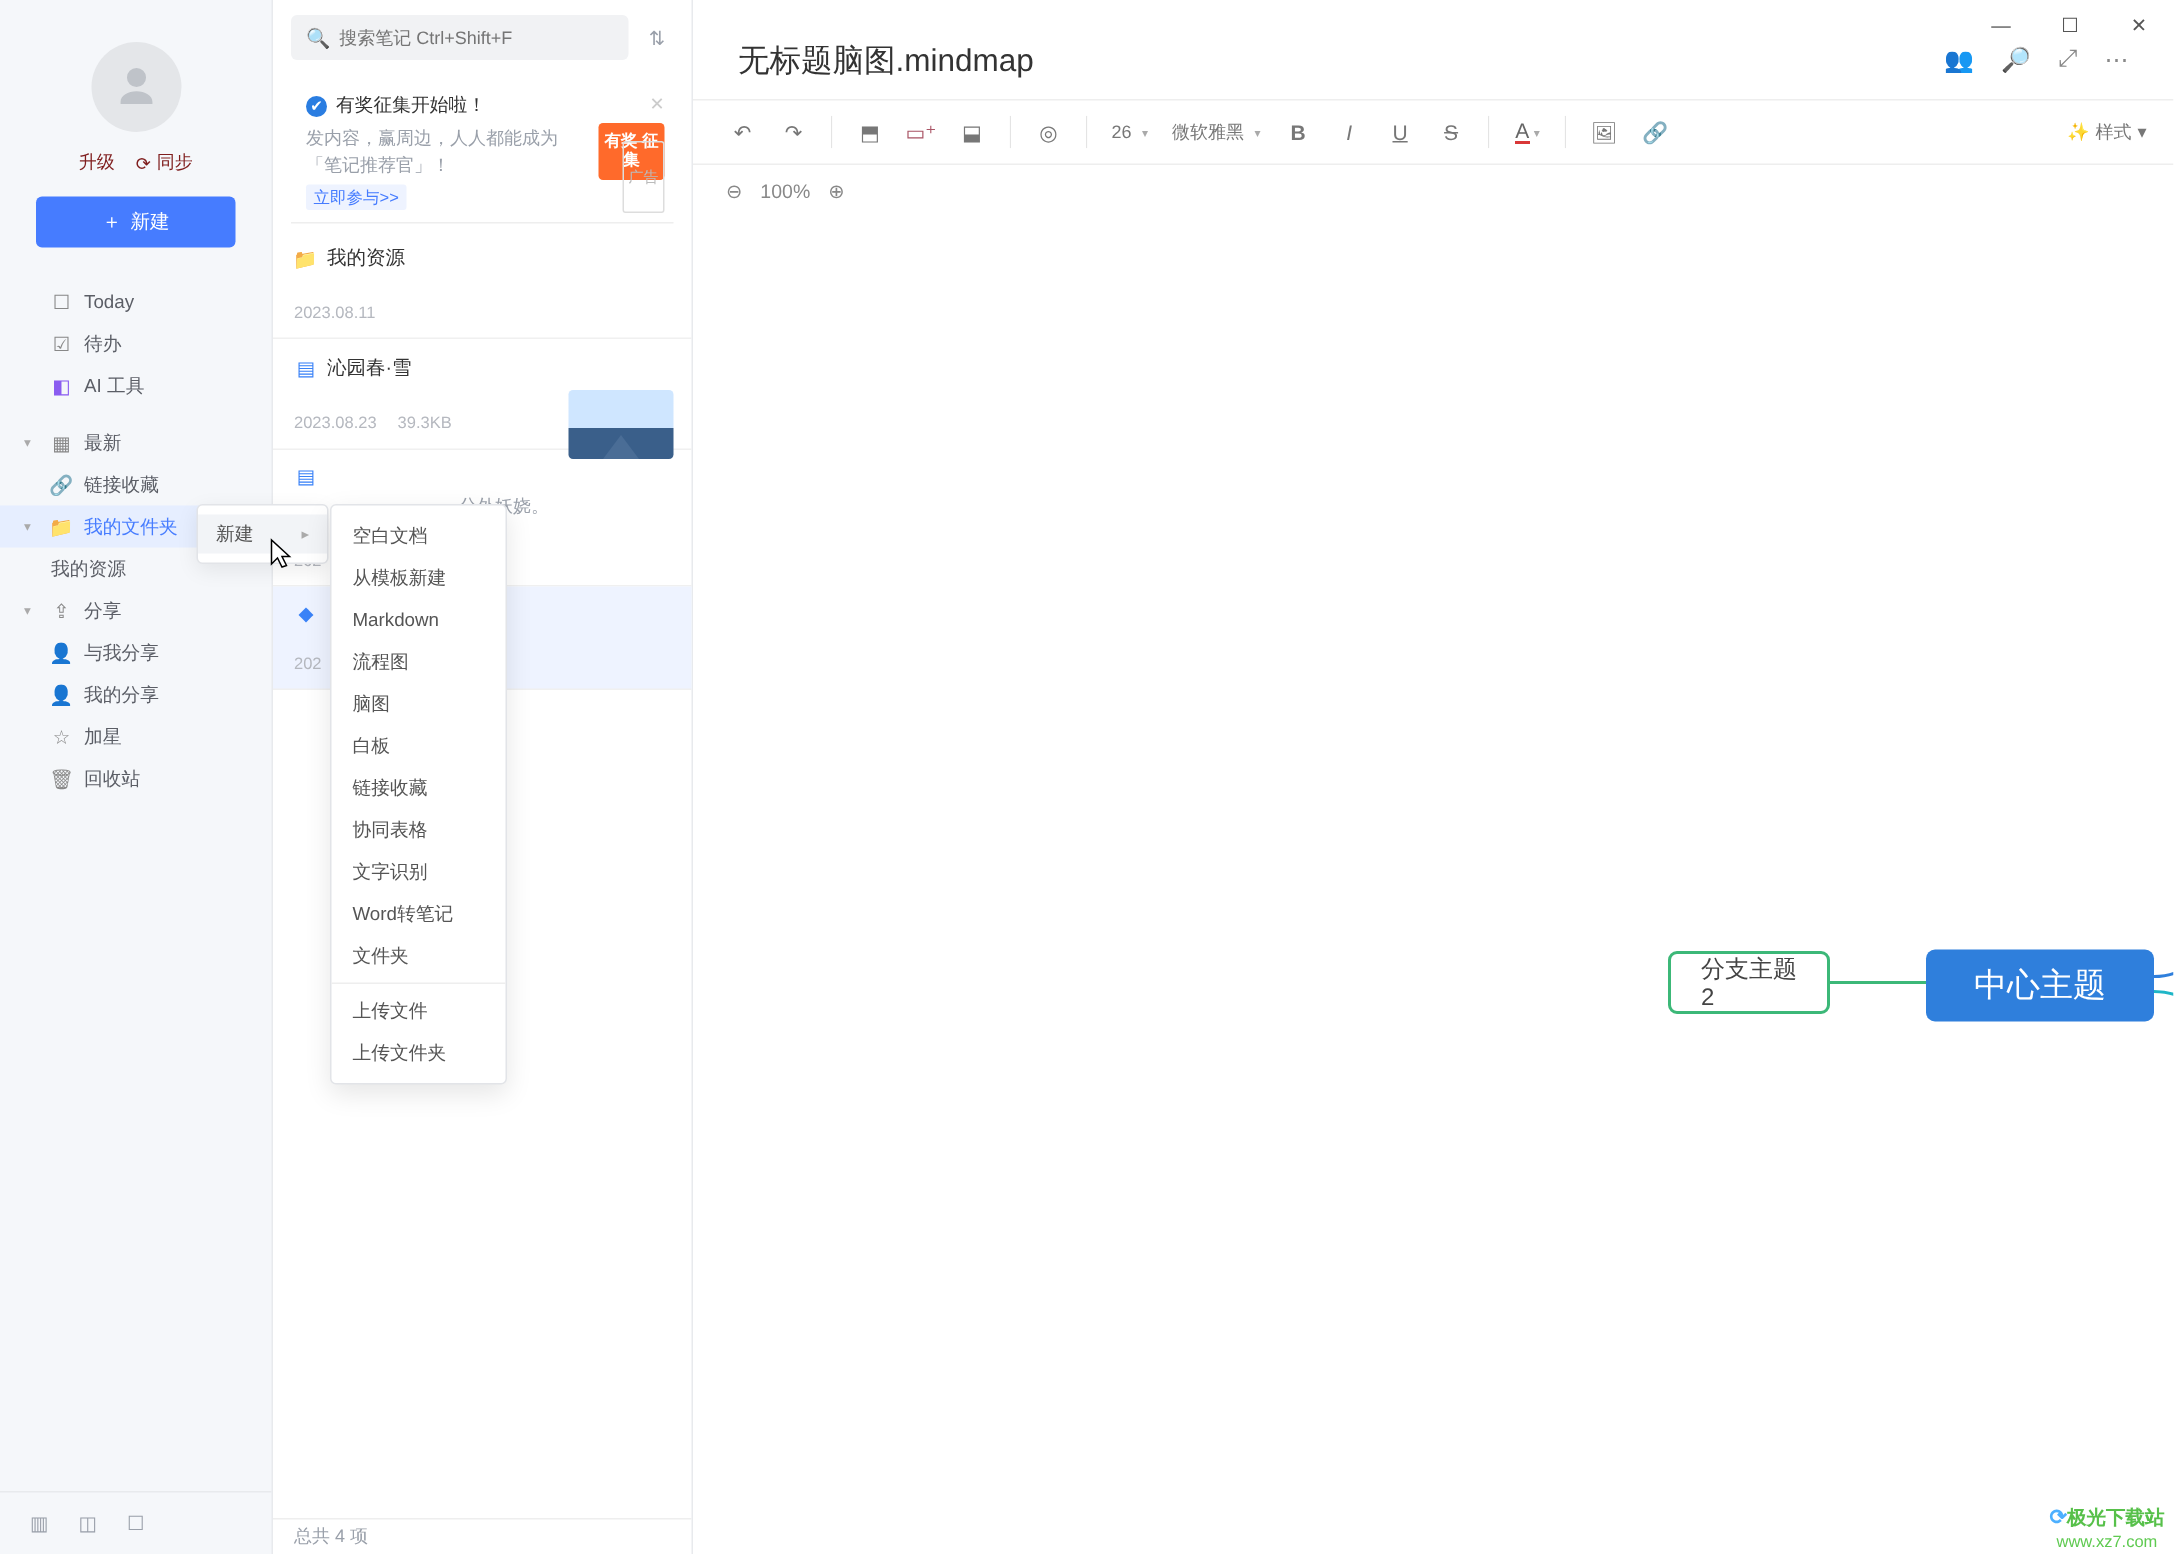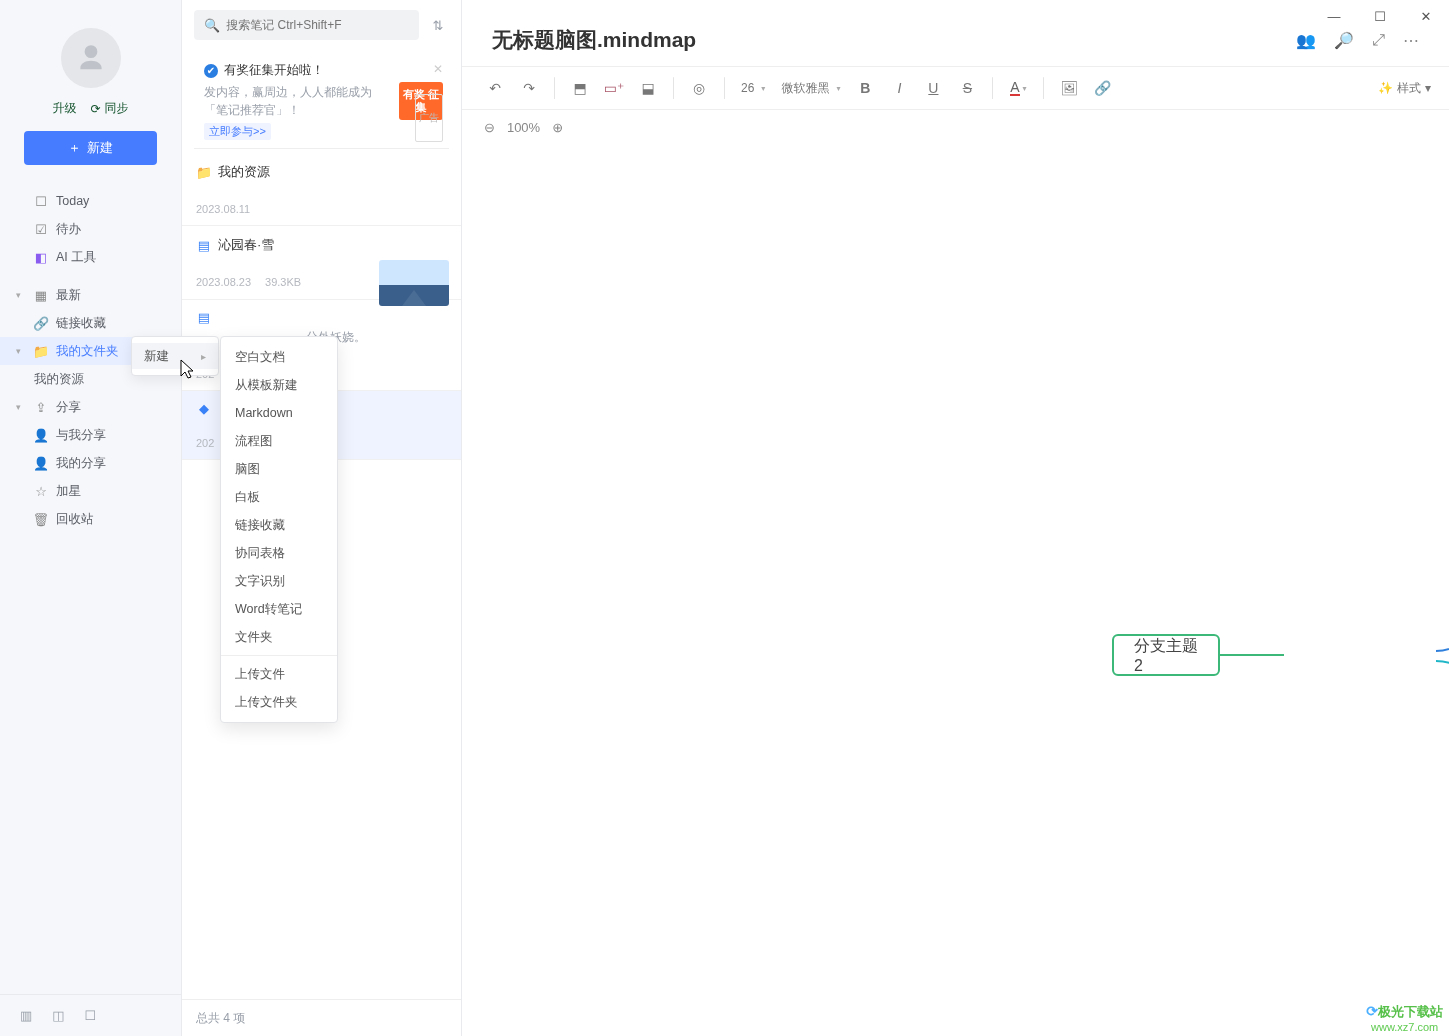--- a/index.html
+++ b/index.html
@@ -2,21 +2,21 @@
 <html><head>
 <meta charset="utf-8">
 <style>
 *{box-sizing:border-box;margin:0;padding:0;font-family:"Microsoft YaHei","PingFang SC",sans-serif}
 body{width:1449px;height:1036px;background:#fff;position:relative;overflow:hidden;font-size:13px;color:#333}
 .app{display:flex;height:100%}
 
 .sidebar{width:182px;background:#f5f7fa;display:flex;flex-direction:column;border-right:1px solid #e8eaed;padding-top:10px}
 .avatar{width:60px;height:60px;border-radius:50%;background:#e4e6e9;margin:18px auto 12px;display:flex;align-items:center;justify-content:center}
 .avatar svg{width:34px;height:34px;fill:#bfc3c9}
-.sync-row{display:flex;gap:14px;justify-content:center;color:#14532d;font-size:12px;margin-bottom:14px}
+.sync-row{display:flex;gap:14px;justify-content:center;color:#7f1d1d;font-size:12px;margin-bottom:14px}
 .sync-row span{display:flex;align-items:center;gap:4px;cursor:pointer}
 .new-btn{margin:0 24px 18px;background:#467cff;color:#fff;height:34px;border-radius:4px;display:flex;align-items:center;justify-content:center;gap:6px;cursor:pointer;font-size:13px}
 .nav-list{flex:1;overflow:auto;padding:4px 0}
 .nav-item{height:28px;display:flex;align-items:center;padding:0 16px;color:#5b5e66;cursor:pointer;gap:8px;font-size:12.5px}
 .nav-item.sub{padding-left:34px}
 .nav-item.active{background:#e6eeff;color:#467cff}
 .nav-item .caret{width:10px;color:#aaa;font-size:9px}
 .nav-item .ic{width:14px;height:14px;display:flex;align-items:center;justify-content:center;color:#888;font-size:13px}
 .nav-item.active .ic{color:#467cff}
 .footer-icons{height:42px;display:flex;align-items:center;gap:20px;padding:0 20px;color:#9aa0aa;border-top:1px solid #e8eaed}
@@ -37,27 +37,27 @@
 .banner-ad{position:absolute;right:6px;bottom:6px;font-size:10px;color:#bbb;border:1px solid #ddd;padding:16px 3px;border-radius:2px}
 .note-item{padding:10px 14px;border-bottom:1px solid #f0f0f0;cursor:pointer;position:relative}
 .note-item.selected{background:#eef3ff}
 .note-title{display:flex;align-items:center;gap:6px;font-size:13px;color:#333;margin-bottom:4px}
 .note-title .fic{width:16px;height:14px;display:flex;align-items:center;justify-content:center;font-size:13px}
 .note-preview{font-size:12px;color:#9aa0aa;line-height:1.5}
 .note-meta{display:flex;gap:14px;font-size:11px;color:#b5b8bf;margin-top:22px}
 .note-thumb{position:absolute;right:12px;top:34px;width:70px;height:46px;border-radius:3px;background:linear-gradient(#cfe6ff 55%,#3a5f8a 55%);display:flex;align-items:flex-end;justify-content:center}
 .note-thumb::after{content:"";width:24px;height:16px;background:#4a6d96;clip-path:polygon(50% 0,100% 100%,0 100%);margin-bottom:0}
 .note-attach{color:#b5b8bf;font-size:11px;display:flex;align-items:center;gap:2px;margin-left:auto}
-.list-footer{height:37px;padding:0 14px;display:flex;align-items:center;color:#9aa0aa;font-size:12px;border-top:1px solid #eee}
+.list-footer{height:24px;padding:0 14px;display:flex;align-items:center;color:#9aa0aa;font-size:12px;border-top:1px solid #eee}
 
 .editor{flex:1;display:flex;flex-direction:column;position:relative}
 .window-ctrls{position:absolute;top:0;right:0;display:flex}
 .window-ctrls div{width:46px;height:32px;display:flex;align-items:center;justify-content:center;color:#555;cursor:pointer;font-size:13px}
 .doc-header{padding:26px 30px 12px;display:flex;align-items:center;justify-content:space-between}
-.doc-title{font-size:21px;color:#333;font-weight:700}
+.doc-title{font-size:21px;color:#333;font-weight:400}
 .doc-actions{display:flex;gap:18px;color:#888}
 .doc-actions span{cursor:pointer;font-size:16px}
 .toolbar{height:44px;border-top:1px solid #eee;border-bottom:1px solid #eee;display:flex;align-items:center;padding:0 18px;gap:4px;color:#777}
 .tb{min-width:30px;height:30px;display:flex;align-items:center;justify-content:center;cursor:pointer;border-radius:3px;font-size:14px}
 .tb.sep{border-right:1px solid #e4e4e4;width:1px;min-width:1px;height:22px;margin:0 6px}
 .tb.sel{gap:4px;padding:0 6px;font-size:12px}
 .tb .dd{font-size:8px;color:#aaa;margin-left:3px}
 .tb-style{margin-left:auto;display:flex;align-items:center;gap:4px;font-size:12px}
 .tb .underline-a{border-bottom:2px solid #d93838;color:#666;line-height:1}
 .zoom-row{padding:10px 22px;display:flex;align-items:center;gap:12px;color:#888}
@@ -285,20 +285,21 @@
       <span>⊖</span>
       <span>100%</span>
       <span>⊕</span>
     </div>
     <div class="canvas">
       <svg class="connector" style="left:0;top:0;width:100%;height:100%">
         <path d="M758 510 L822 510" stroke="#3cb878" stroke-width="2" fill="none"></path>
         <path d="M974 506 C1005 506 1005 478 1037 478" stroke="#2f7fdc" stroke-width="2" fill="none"></path>
         <path d="M974 516 C1005 516 1005 541 1037 541" stroke="#1fb6c7" stroke-width="2" fill="none"></path>
       </svg>
+      <div class="node center-node">中心主题</div>
       <div class="node left-node">分支主题2</div>
 
     </div>
   </div>
 </div>
 
 <div class="ctx1">
   <div class="mi">
       <span>新建</span>
       <span class="arrow">▸</span>

